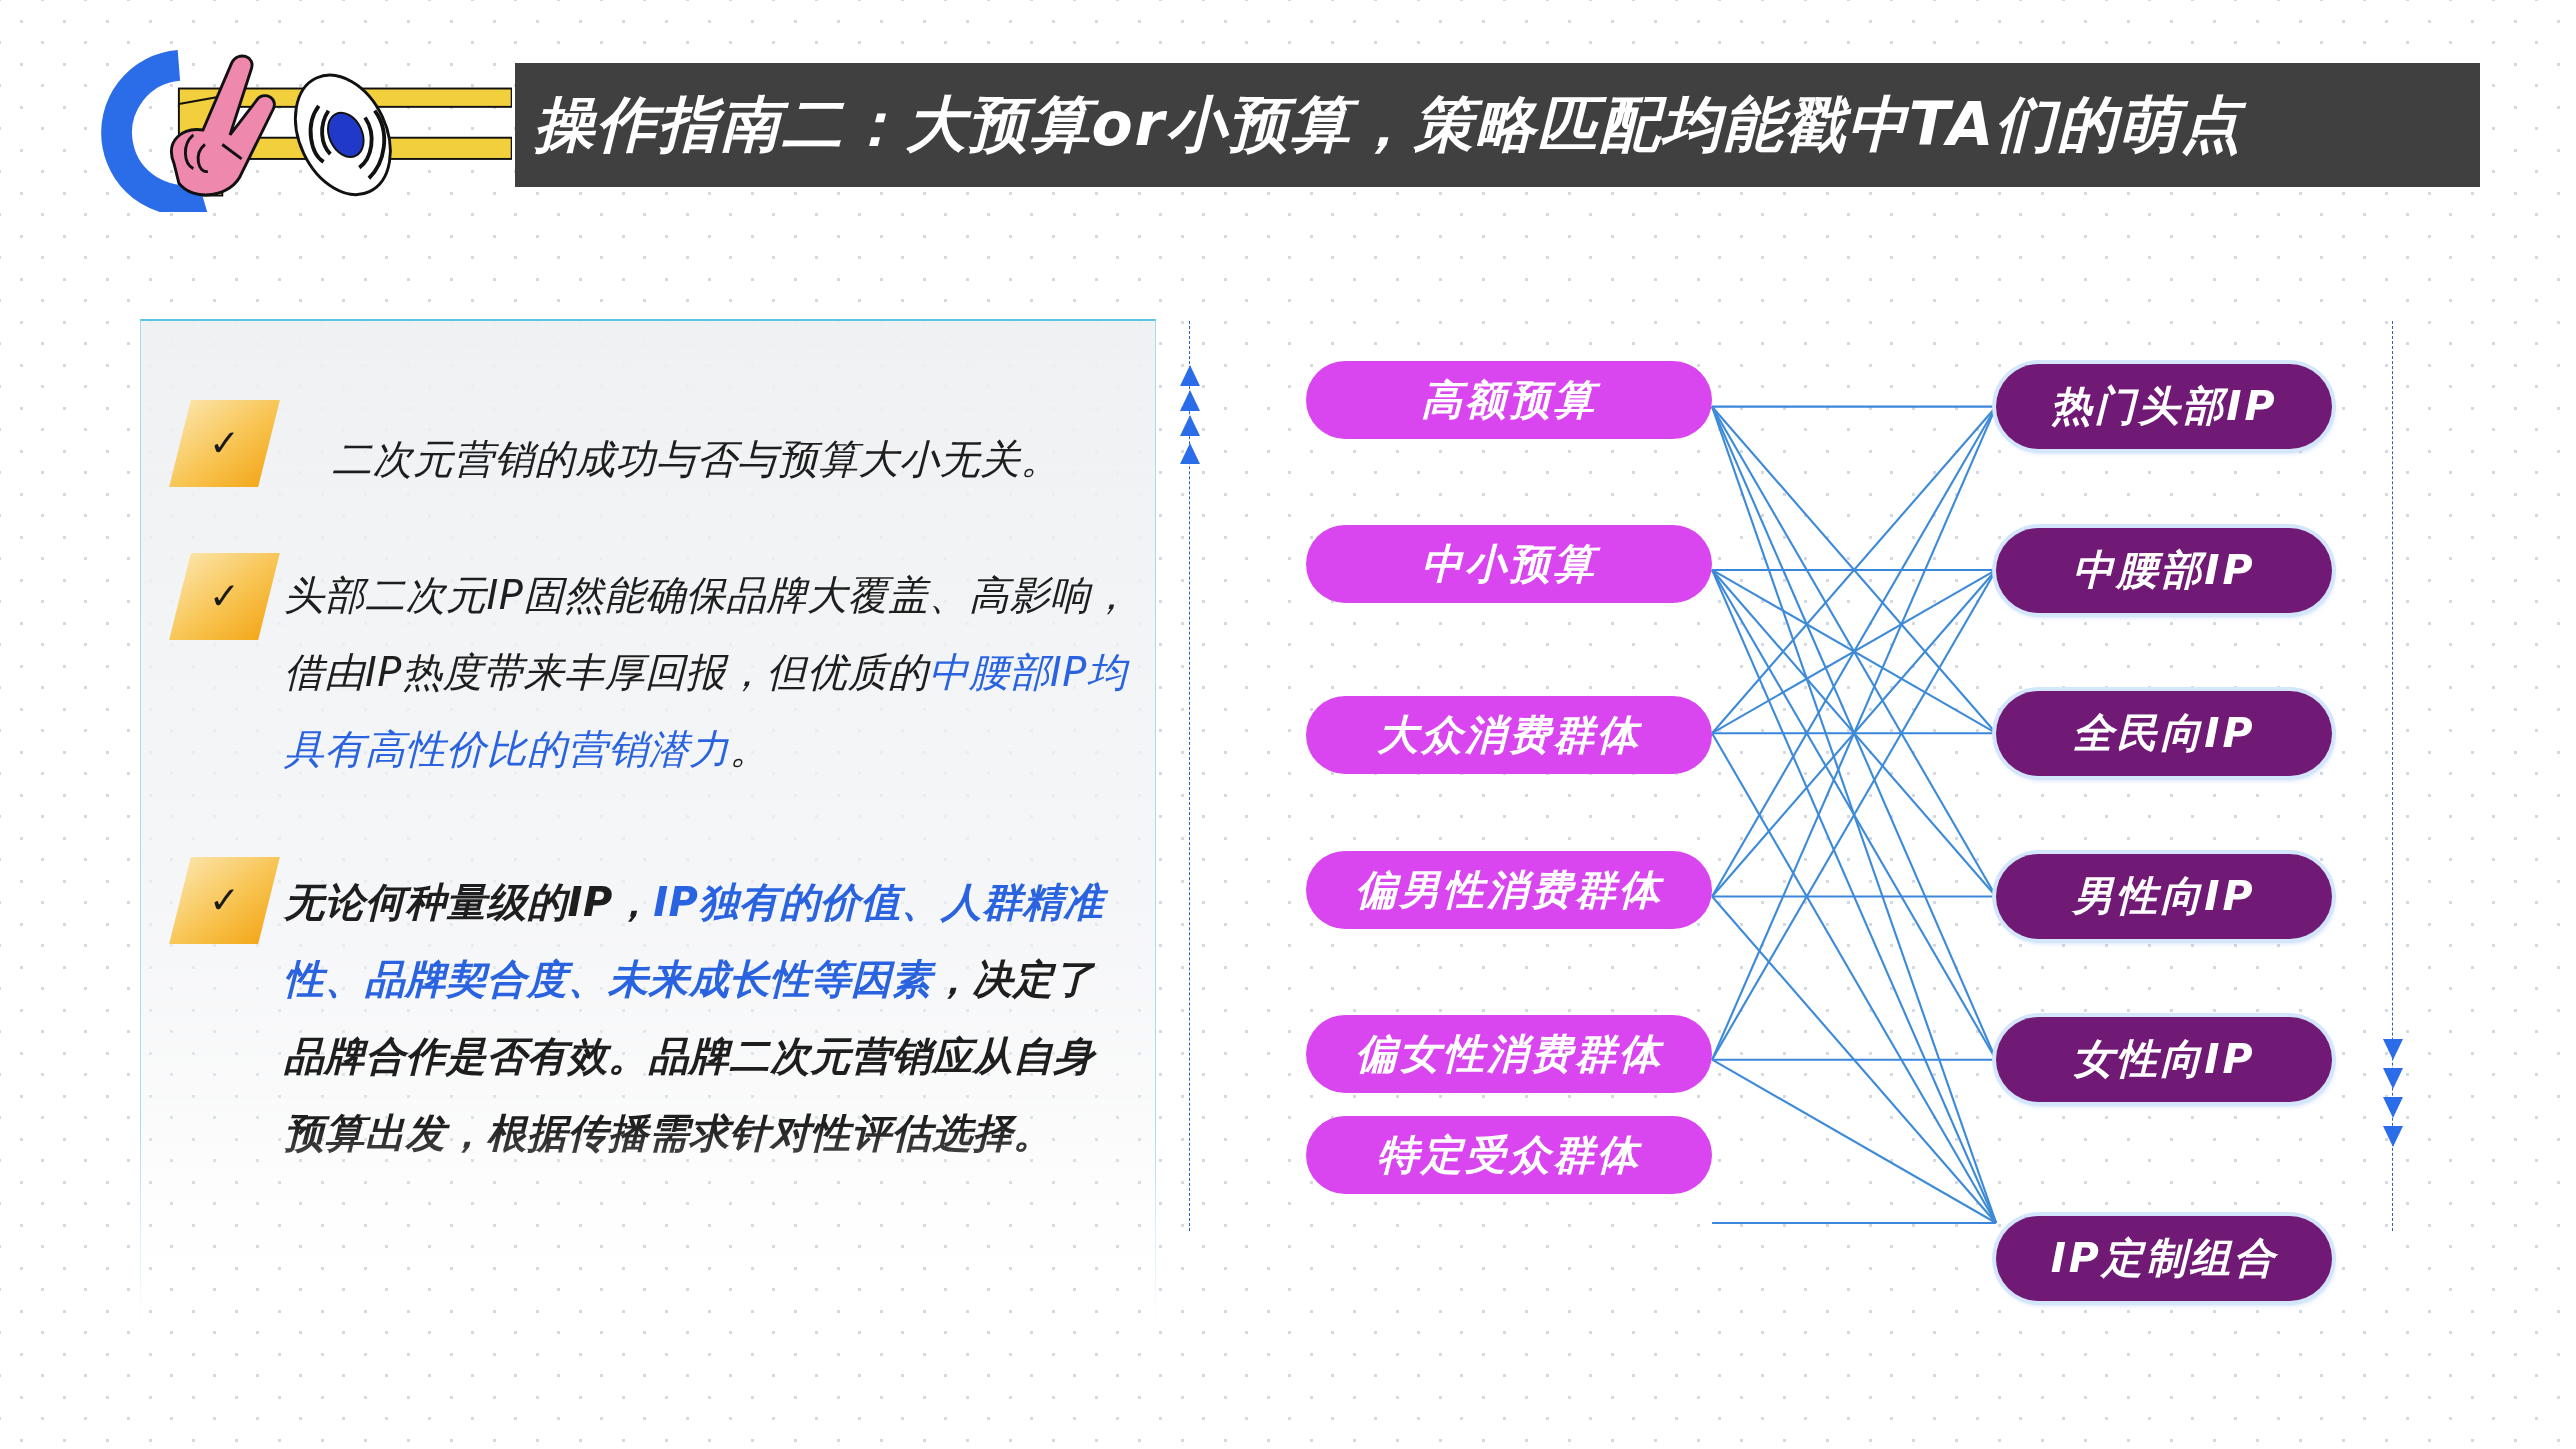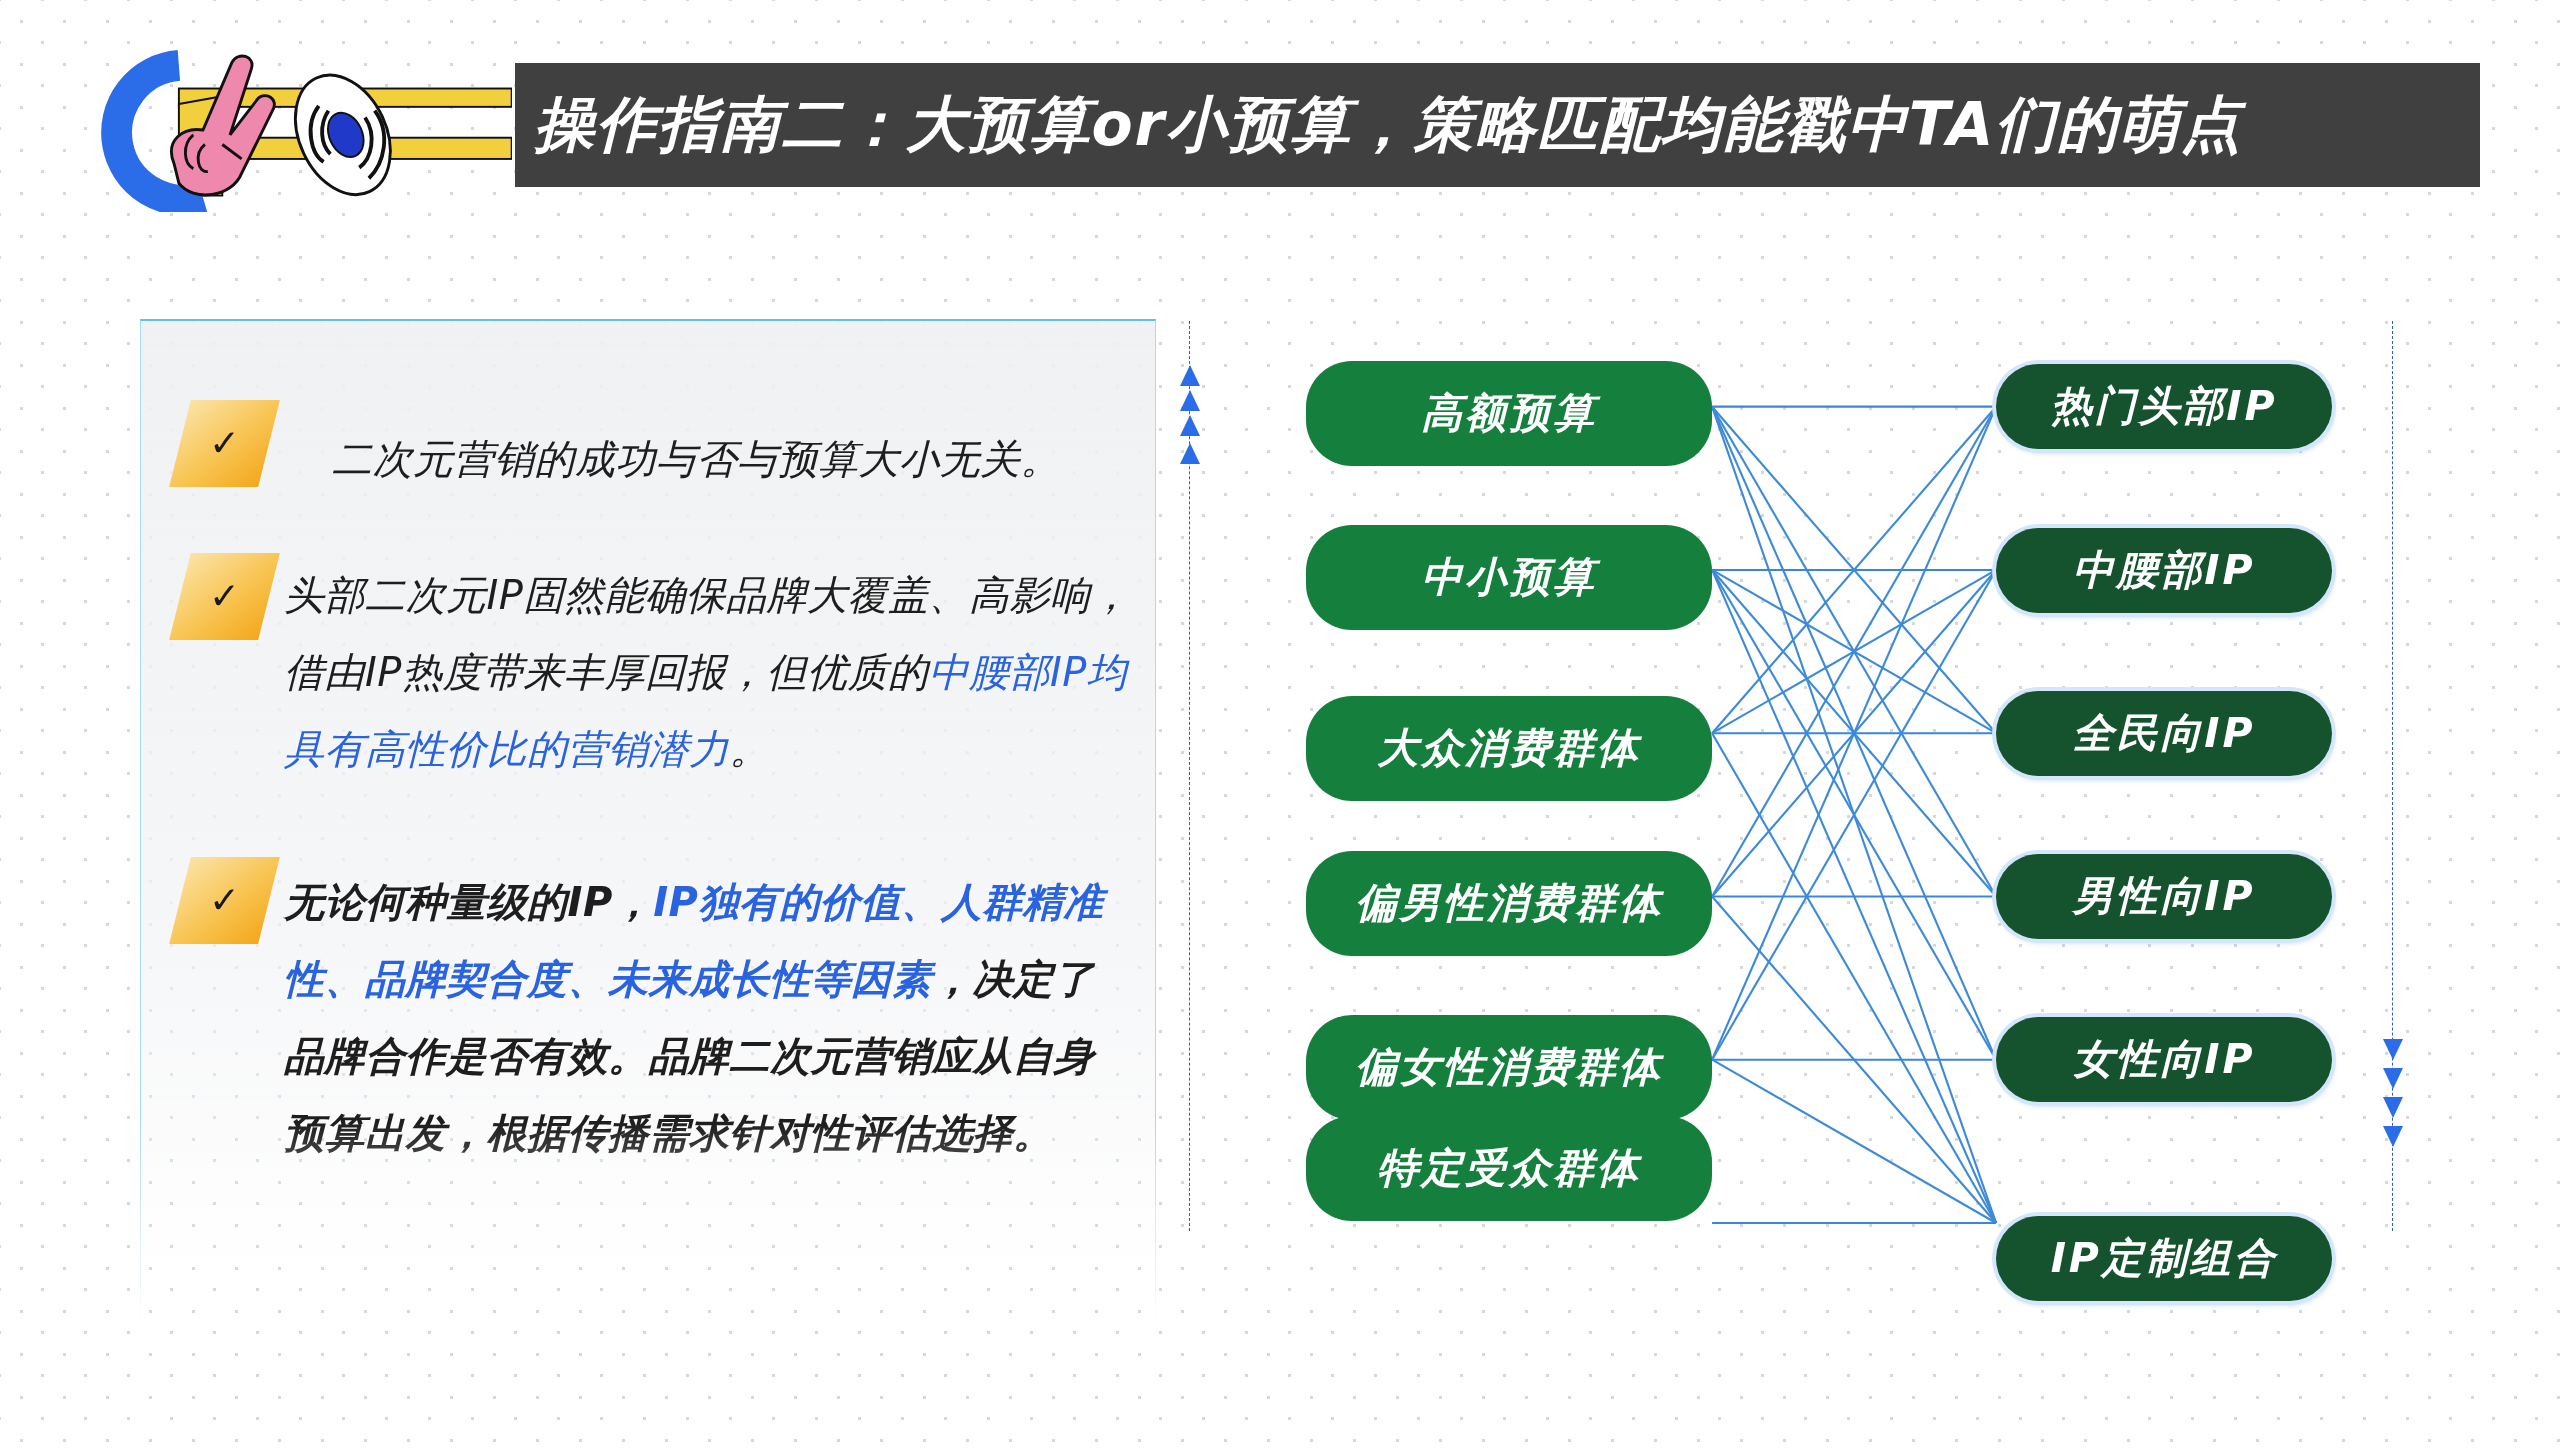--- a/index.html
+++ b/index.html
@@ -69,23 +69,23 @@
   .arrow-down { border-top: 21px solid #2b6ce8; }
 
   
   .edges { position: absolute; left: 0; top: 0; width: 2576px; height: 1449px; pointer-events: none; }
   .pill {
     position: absolute; display: flex; align-items: center; justify-content: center;
     border-radius: 46px; color: #ffffff; font-weight: bold; font-style: italic;
     font-size: 41px; letter-spacing: 2.9px; white-space: nowrap;
     font-family: "DejaVu Sans", sans-serif;
   }
-  .pill-left { left: 1306px; width: 406px; height: 105px; background: #15803d; }
+  .pill-left { left: 1306px; width: 406px; height: 78px; background: #d946ef; }
   .pill-right {
-    left: 1996px; width: 336px; height: 85px; background: #14532d;
+    left: 1996px; width: 336px; height: 85px; background: #701a75;
     box-shadow: 0 0 0 3.9px #d3e6fb, 1.9px 3.9px 5.8px rgba(43,108,232,0.25);
   }
 </style>
 </head>
 <body>
 
 <svg class="logo" viewBox="0 0 470 170">
 
   <rect x="125" y="42" width="345" height="19" fill="#f2cf3c" stroke="#111" stroke-width="2"></rect>
   <rect x="125" y="93" width="345" height="22" fill="#f2cf3c" stroke="#111" stroke-width="2"></rect>

